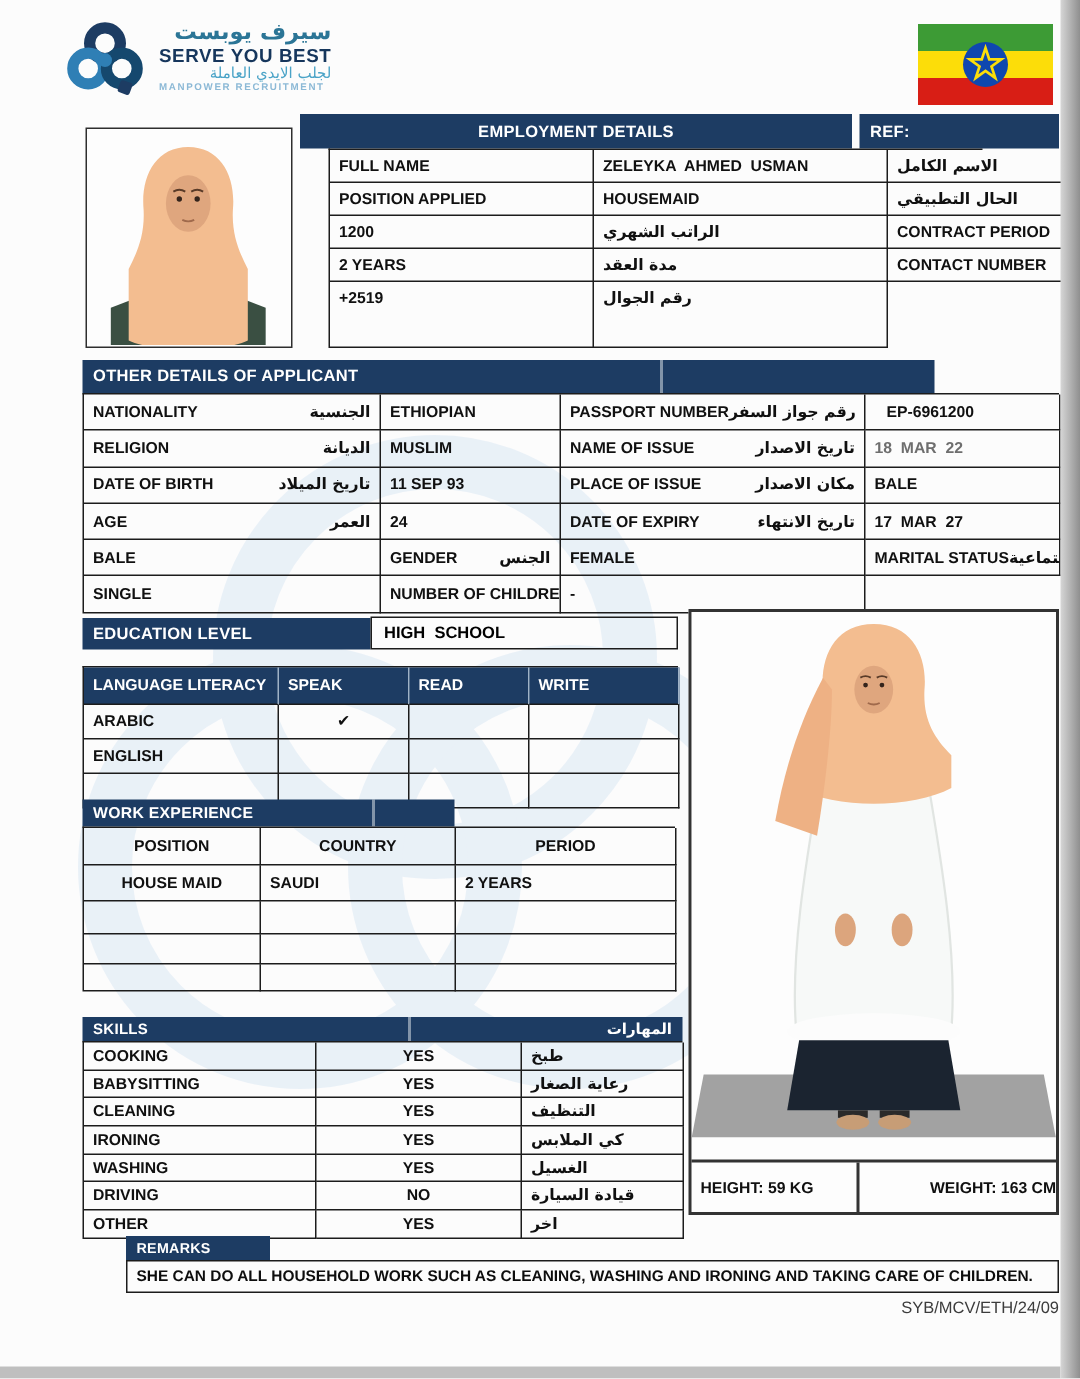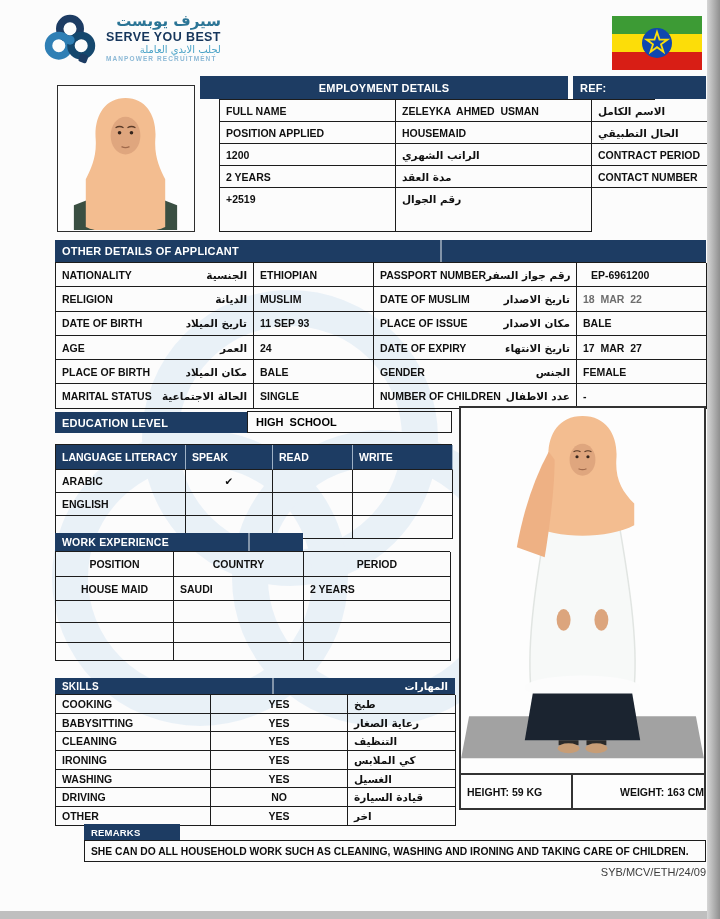--- a/index.html
+++ b/index.html
@@ -134,21 +134,21 @@
 
     <div class="cell">CONTRACT PERIOD</div>
     <div class="cell">2 YEARS</div>
     <div class="cell right ar">مدة العقد</div>
 
     <div class="cell" style="align-items:flex-start; padding-top:5px;">CONTACT NUMBER</div>
     <div class="cell" style="align-items:flex-start; padding-top:5px;">+2519</div>
     <div class="cell right ar" style="align-items:flex-start; padding-top:5px;">رقم الجوال</div>
   </div>
 
-  <div class="navybar" style="left:55px; top:240px; width:651px; height:22px;">
+  <div class="navybar" style="left:55px; top:240px; width:568px; height:22px;">
     <span>OTHER DETAILS OF APPLICANT</span>
     <i class="vseam" style="left:385px;"></i>
   </div>
 
   <div class="tbl" style="left:55px; top:262px; width:651px; grid-template-columns:198px 120px 203px 130px; grid-auto-rows:24.3px;">
     <div class="cell lbl">
       <span>NATIONALITY</span>
       <span class="ar">الجنسية</span>
     </div>
     <div class="cell">ETHIOPIAN</div>
@@ -157,21 +157,21 @@
       <span class="ar">رقم جواز السفر</span>
     </div>
     <div class="cell" style="padding-left:14px;">EP-6961200</div>
 
     <div class="cell lbl">
       <span>RELIGION</span>
       <span class="ar">الديانة</span>
     </div>
     <div class="cell">MUSLIM</div>
     <div class="cell lbl">
-      <span>DATE OF MUSLIM</span>
+      <span>NAME OF ISSUE</span>
       <span class="ar">تاريخ الاصدار</span>
     </div>
     <div class="cell muted">18  MAR  22</div>
 
     <div class="cell lbl">
       <span>DATE OF BIRTH</span>
       <span class="ar">تاريخ الميلاد</span>
     </div>
     <div class="cell">11 SEP 93</div>
     <div class="cell lbl">
@@ -184,24 +184,20 @@
       <span>AGE</span>
       <span class="ar">العمر</span>
     </div>
     <div class="cell">24</div>
     <div class="cell lbl">
       <span>DATE OF EXPIRY</span>
       <span class="ar">تاريخ الانتهاء</span>
     </div>
     <div class="cell">17  MAR  27</div>
 
-    <div class="cell lbl">
-      <span>PLACE OF BIRTH</span>
-      <span class="ar">مكان الميلاد</span>
-    </div>
     <div class="cell">BALE</div>
     <div class="cell lbl">
       <span>GENDER</span>
       <span class="ar">الجنس</span>
     </div>
     <div class="cell">FEMALE</div>
 
     <div class="cell lbl">
       <span>MARITAL STATUS</span>
       <span class="ar">الحالة الاجتماعية</span>

